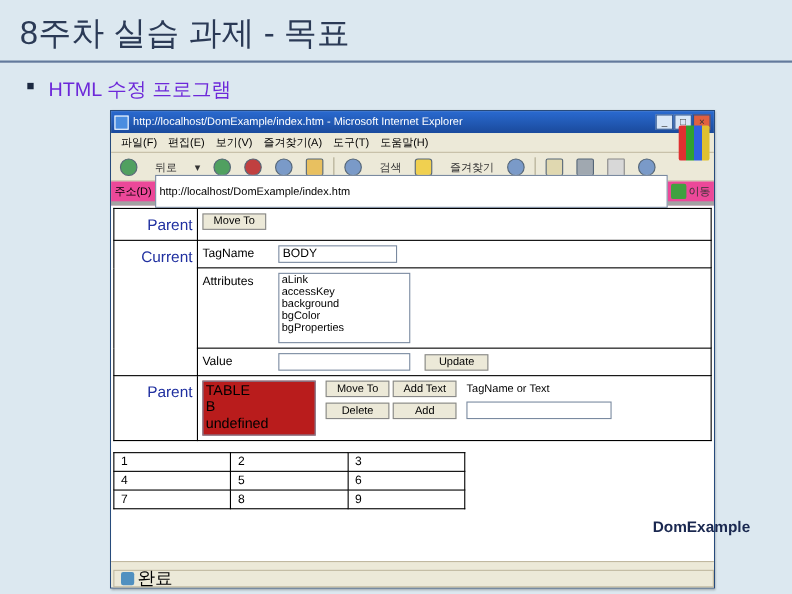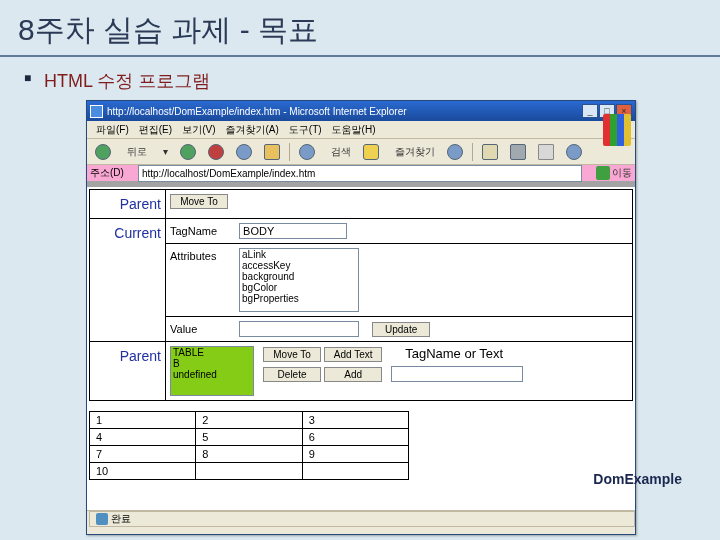--- a/index.html
+++ b/index.html
@@ -1,59 +1,59 @@
 <!DOCTYPE html>
 <html><head>
 <meta charset="utf-8">
 <style>
 *{box-sizing:border-box;margin:0;padding:0}
 body{width:720px;height:540px;background:#dce8f0;font-family:Tahoma,Arial,sans-serif;position:relative;overflow:hidden}
 .slide-title{font-size:30px;color:#2b3a56;padding:10px 18px 4px;border-bottom:2px solid #637a9c;font-weight:400}
-.bullet{font-size:18px;color:#7f1d1d;padding:12px 0 6px 44px;position:relative}
+.bullet{font-size:18px;color:#6d28d9;padding:12px 0 6px 44px;position:relative}
 .bullet:before{content:"■";position:absolute;left:24px;top:14px;font-size:12px;color:#1b2840}
-.ie-window{position:absolute;left:86px;top:100px;width:550px;height:435px;background:#ece9d8;border:1px solid #264a7c;box-shadow:1px 1px 2px rgba(0,0,0,.3)}
+.ie-window{position:absolute;left:100px;top:100px;width:550px;height:435px;background:#ece9d8;border:1px solid #264a7c;box-shadow:1px 1px 2px rgba(0,0,0,.3)}
 .titlebar{height:20px;background:linear-gradient(#2a6ad0,#1a4a9c);display:flex;align-items:center;color:#fff;font-size:10px;padding:0 3px}
 .titlebar-icon{width:13px;height:13px;background:#4a8de0;border:1px solid #fff;margin-right:4px}
 .titlebar-text{flex:1;overflow:hidden;white-space:nowrap}
 .titlebar-btns{display:flex;gap:1px}
 .tb-btn{width:16px;height:14px;background:#d8e6f6;border:1px solid #2a5290;font-size:9px;line-height:12px;text-align:center;color:#333;cursor:pointer}
 .tb-close{background:#e06040}
 .menubar{height:18px;background:#ece9d8;display:flex;align-items:center;font-size:10px;padding:0 4px;border-bottom:1px solid #c0b8a0}
 .menubar span{padding:16px 5px;cursor:pointer}
 .winlogo{margin-left:auto;width:28px;height:16px;background:linear-gradient(90deg,#e03030 0 25%,#30a030 25% 50%,#3060e0 50% 75%,#e0c030 75%);border-radius:2px}
 .toolbar{height:26px;background:#ece9d8;display:flex;align-items:center;padding:0 3px;border-bottom:1px solid #c0b8a0;gap:2px;font-size:10px}
 .tool-btn{display:inline-flex;align-items:center;gap:16px;padding:2px 4px;border:1px solid transparent;cursor:pointer;color:#333}
 .tb-ico{width:16px;height:16px;display:inline-block;background:#7a9ac8;border:1px solid #567;border-radius:8px}
 .tb-ico.green{background:#50a060;border-radius:8px}
 .tb-ico.red{background:#c04040;border-radius:8px}
 .tb-ico.folder{background:#e8c060;border-radius:2px}
 .tb-ico.star{background:#f0d050;border-radius:3px}
 .tb-ico.print{background:#a0a8b0;border-radius:2px}
 .tb-ico.mail{background:#e0d8b0;border-radius:2px}
 .tb-ico.page{background:#d8d8d8;border:1px solid #888;border-radius:1px}
 .sep{width:1px;height:18px;background:#b0a890;margin:0 2px}
-.addrbar{height:22px;background:#f9a8d4;display:flex;align-items:center;padding:0 3px;border-bottom:6px solid #a3a3a3;font-size:10px;gap:14px}
-.addr-input{flex:1;height:17px;border:1px solid #7a8aa0;background:#fff;font-size:10px;padding:0 3px}
+.addrbar{height:22px;background:#ec4899;display:flex;align-items:center;padding:0 3px;border-bottom:4px solid #a3a3a3;font-size:10px;gap:3px}
+.addr-input{flex:1;height:30px;border:1px solid #7a8aa0;background:#fff;font-size:10px;padding:0 3px}
 .go-btn{display:flex;align-items:center;gap:2px;cursor:pointer;color:#333}
 .go-ico{width:14px;height:14px;background:#40a040;border-radius:2px}
 .content{background:#fff;height:calc(100% - 106px);overflow:hidden;padding:2px}
 .grid{width:100%;border-collapse:collapse;font-size:11px}
 .grid td{border:1px solid #000;padding:0;vertical-align:top}
 .lbl{color:#2030a0;font-size:14px;text-align:right;padding:6px 4px!important;width:76px}
 .cell{padding:4px!important}
 .btn{font-size:10px;padding:1px 6px;border:1px solid #888;background:#ece9d8;cursor:pointer;min-width:58px}
 .txt-input{font-size:11px;border:1px solid #7a8aa0;padding:1px 3px;background:#fff}
 .attr-label{display:inline-block;width:66px;font-size:11px;vertical-align:top;padding-top:2px}
 .listbox{width:120px;height:64px;border:1px solid #7a8aa0;font-size:10px;overflow-y:scroll;overflow-x:hidden;display:inline-block;vertical-align:top;background:#fff}
 .listbox div{padding:0 2px;cursor:pointer}
-.childlist{width:84px;height:50px;border:1px solid #7a8aa0;font-size:10px;background:#84cc16;display:inline-block;vertical-align:top}
+.childlist{width:103px;height:50px;border:1px solid #7a8aa0;font-size:13px;background:#b91c1c;display:inline-block;vertical-align:top}
 .childlist div{padding:0 2px}
 .numtab{width:320px;border-collapse:collapse;font-size:11px;margin-top:10px}
 .numtab td{border:1px solid #000;padding:2px 6px;width:33%}
-.statusbar{position:absolute;bottom:0;left:0;right:0;height:24px;background:#ece9d8;border-top:1px solid #c0b8a0;display:flex;align-items:flex-start;font-size:10px}
+.statusbar{position:absolute;bottom:0;left:0;right:0;height:24px;background:#ece9d8;border-top:1px solid #c0b8a0;display:flex;align-items:flex-end;font-size:16px}
 .status-seg{border:1px solid #c0b8a0;height:16px;display:flex;align-items:center;padding:0 6px;gap:3px;margin-left:2px}
 .seg-ico{width:12px;height:12px;background:#5090c0;border-radius:2px}
 .lab{position:absolute;right:38px;bottom:53px;font-size:14px;color:#1a2850;font-weight:700;z-index:2}
 </style>
 </head>
 <body>
 
 <div class="slide-title">8주차 실습 과제 - 목표</div>
 <div class="bullet">HTML 수정 프로그램</div>
 
@@ -166,21 +166,21 @@
         <td class="cell">
           <span class="childlist">
             <div>TABLE</div>
             <div>B</div>
             <div>undefined</div>
           </span>
           <span style="display:inline-block;vertical-align:top;margin-left:6px">
             <div style="margin-bottom:4px">
               <button class="btn">Move To</button>
               <button class="btn">Add Text</button>
-              <span style="font-size:13px;margin-left:20px">TagName or Text</span>
+              <span style="font-size:10px;margin-left:6px">TagName or Text</span>
             </div>
             <div>
               <button class="btn">Delete</button>
               <button class="btn">Add</button>
               <input class="txt-input" style="width: 132px; margin-left: 6px;">
             </div>
           </span>
         </td>
       </tr>
     </tbody>
@@ -196,25 +196,20 @@
       <tr>
             <td>4</td>
             <td>5</td>
             <td>6</td>
           </tr>
       <tr>
             <td>7</td>
             <td>8</td>
             <td>9</td>
           </tr>
-      <tr>
-            <td>10</td>
-            <td></td>
-            <td></td>
-          </tr>
     </tbody>
       </table>
   </div>
 
   <div class="statusbar">
     <div class="status-seg" style="flex:1">
         <span class="seg-ico"></span>
         <span>완료</span>
       </div>
   </div>

